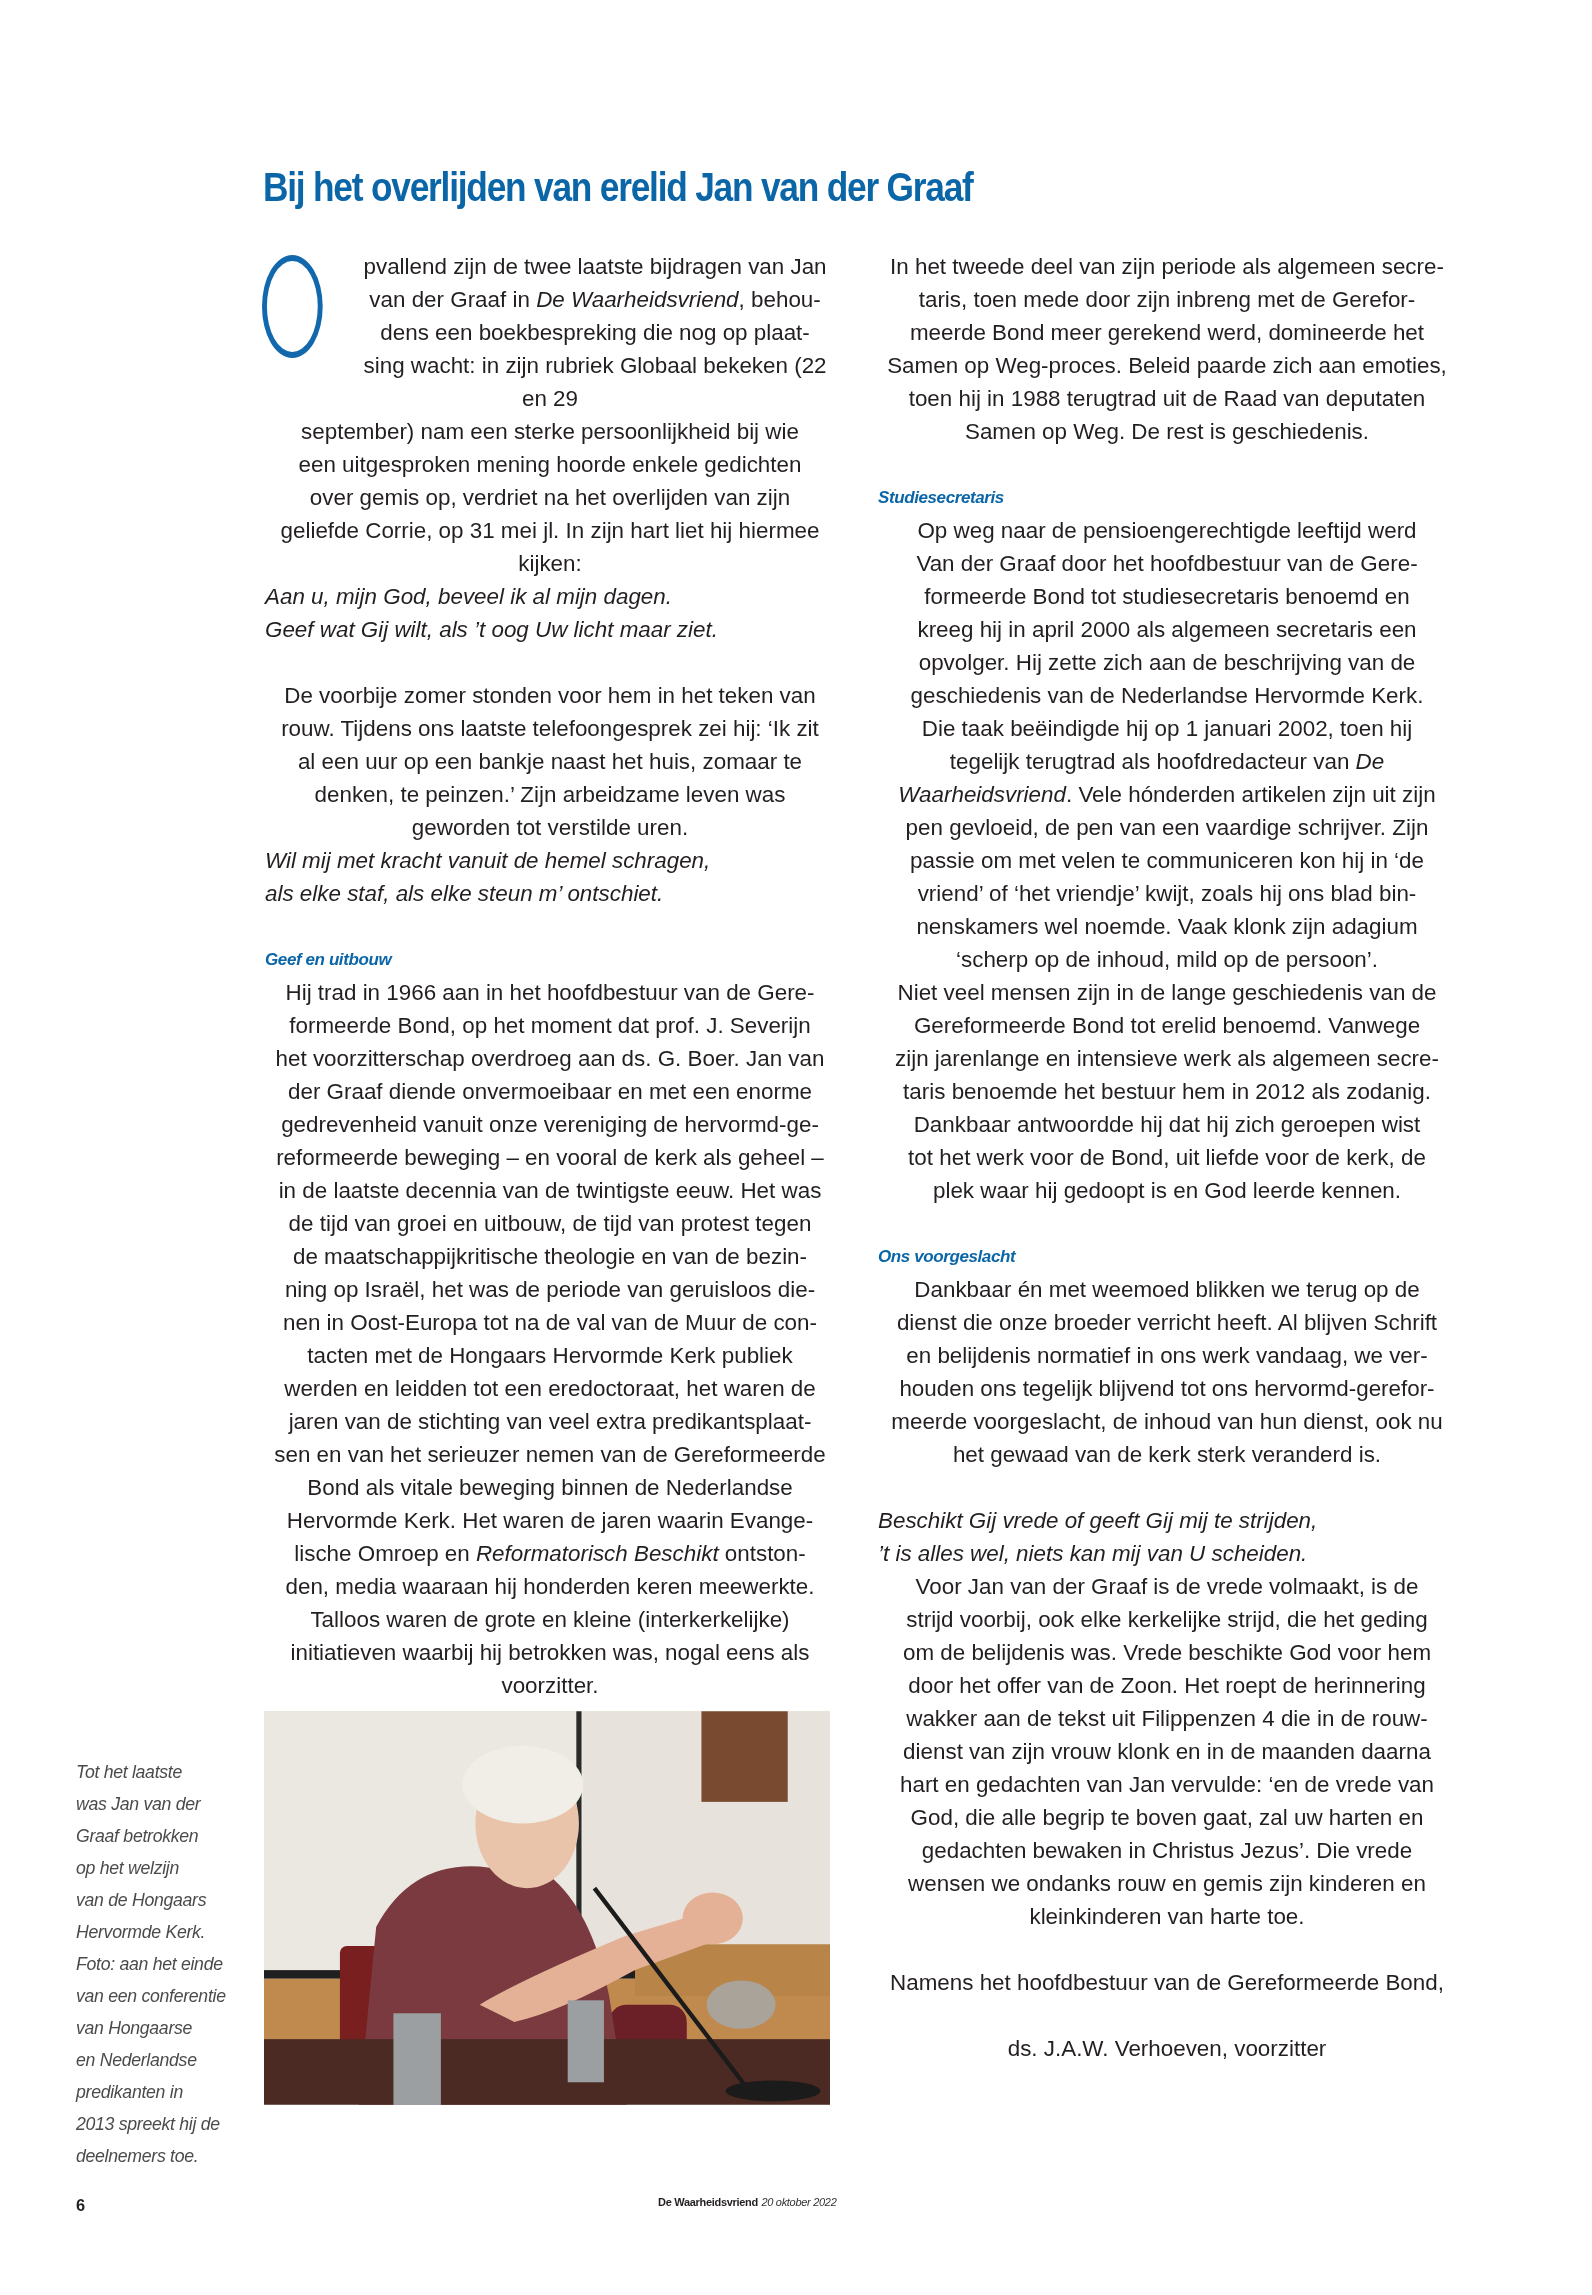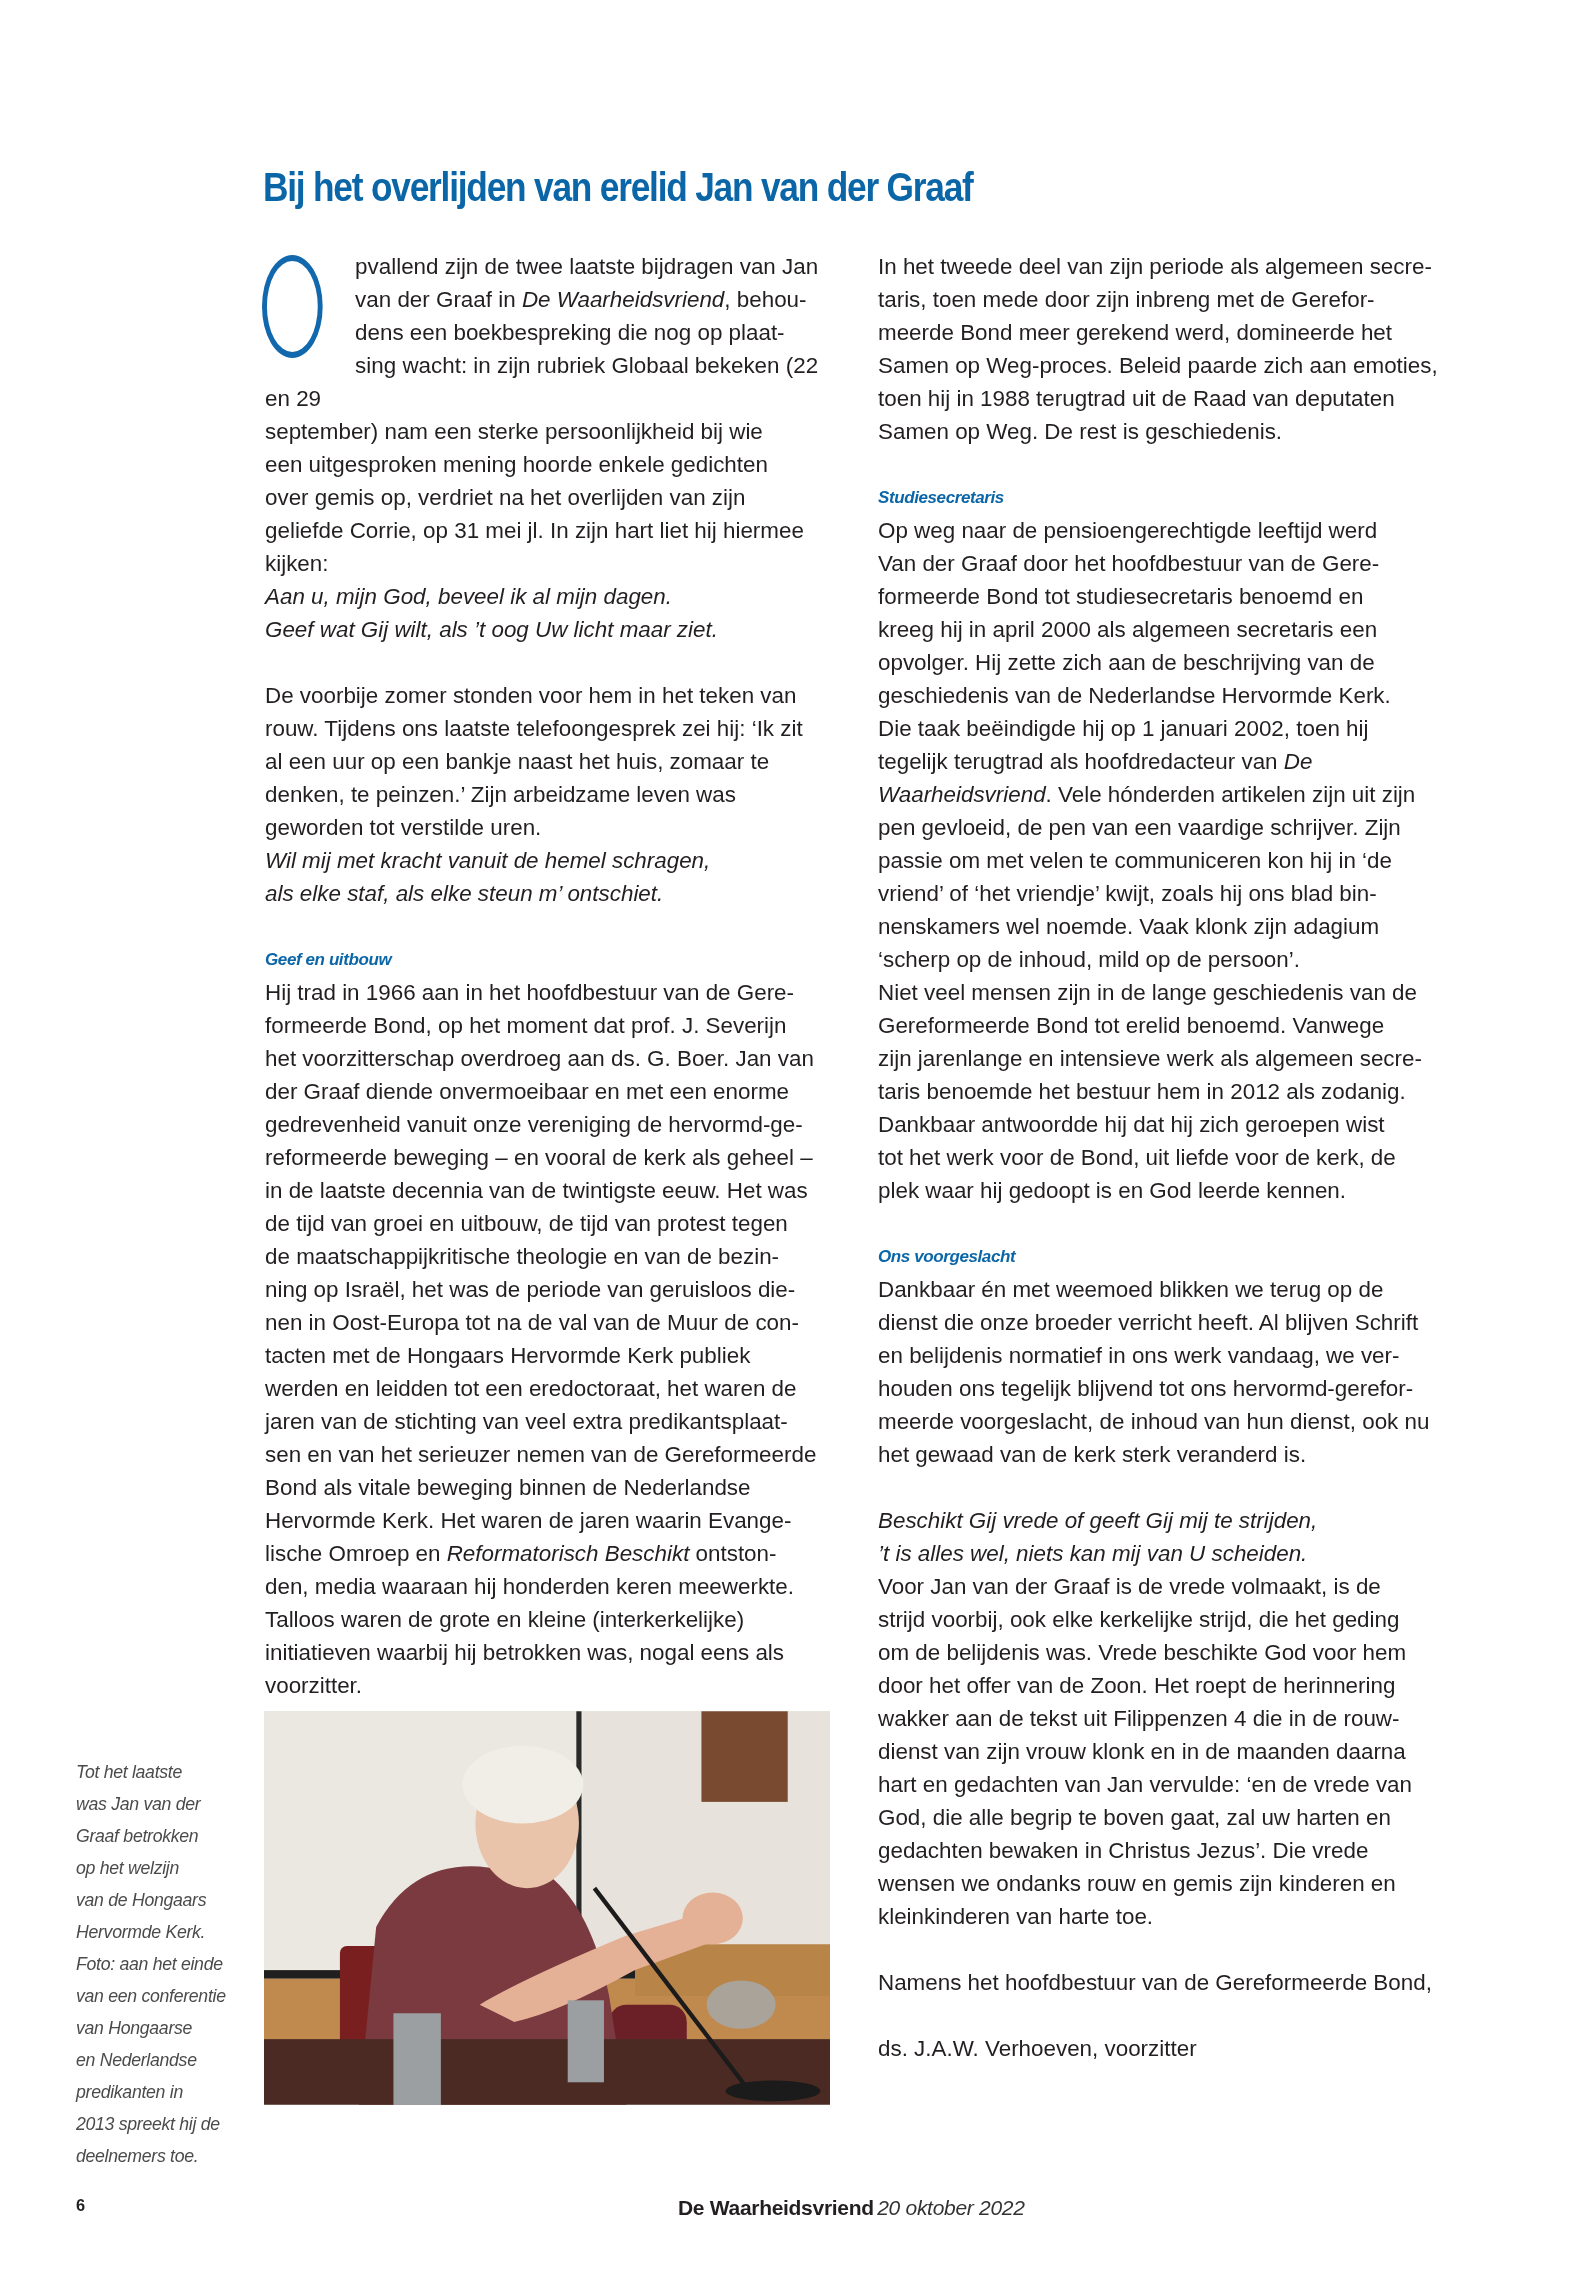--- a/index.html
+++ b/index.html
@@ -5,37 +5,37 @@
   html, body { margin: 0; padding: 0; background: #ffffff; }
   body { width: 1592px; height: 2295px; position: relative; overflow: hidden;
          font-family: "Liberation Sans", "DejaVu Sans", sans-serif; color: #231f20; }
   .title { position: absolute; left: 263px; top: 164px; margin: 0;
            font-family: "Liberation Sans", sans-serif; font-weight: bold;
            font-size: 41px; letter-spacing: -1.4px; color: #0b66a8; transform: scaleX(0.86);
            transform-origin: left top; white-space: nowrap; }
   .col { position: absolute; top: 250px; font-size: 22.4px; line-height: 33px; }
   .col-left { left: 265px; width: 570px; }
   .col-right { left: 878px; width: 578px; }
-  .col p { margin: 0; white-space: pre-line; }
+  .col p { margin: 0; white-space: pre-line; text-align: center; }
   .col .gap { height: 33px; }
   .poem { font-style: italic; white-space: pre-line; }
   .sub { margin: 0; font-style: italic; font-weight: bold; color: #0b66a8; font-size: 17px;
          line-height: 33px; letter-spacing: -0.4px; }
   .dropcap { float: left; font-size: 119px; line-height: 97px; color: #1268ad;
              font-weight: normal; margin: 1.7px 8.6px 0 -3.5px; font-family: "DejaVu Sans", sans-serif;
              transform: scaleX(0.82); transform-origin: left top; width: 85px; height: 102px;
              -webkit-text-stroke: 0; }
   .dropcap-o { display:block; width: 62px; height: 91px; border: 6px solid #1268ad; border-radius: 50%;
                margin-top: 3.5px; }
   .photo { position: absolute; left: 264px; top: 1711px; width: 566px; height: 394px; overflow: hidden;
            background: #e8e4dc; }
   .caption { position: absolute; left: 76px; top: 1756px; width: 155px; font-style: italic;
              font-size: 17.7px; line-height: 32px; color: #4b4b4b; white-space: pre-line; letter-spacing: -0.3px; }
   .footer-page { position: absolute; left: 76px; top: 2196px; font-weight: bold; font-size: 16.4px; color: #231f20; }
-  .footer-mag { position: absolute; left: 678px; top: 2196px; font-size: 21px; white-space: nowrap; }
+  .footer-mag { position: absolute; left: 658px; top: 2196px; font-size: 11px; white-space: nowrap; }
   .footer-mag .name { font-weight: bold; letter-spacing: -0.3px; }
   .footer-mag .date { font-style: italic; color: #333; letter-spacing: -0.3px; margin-left: 3.5px; }
 </style>
 </head>
 <body>
 
 <h1 class="title">Bij het overlijden van erelid Jan van der Graaf</h1>
 
 <div class="col col-left">
   <p><span class="dropcap"><span class="dropcap-o"></span></span><span>pvallend zijn de twee laatste bijdragen van Jan

